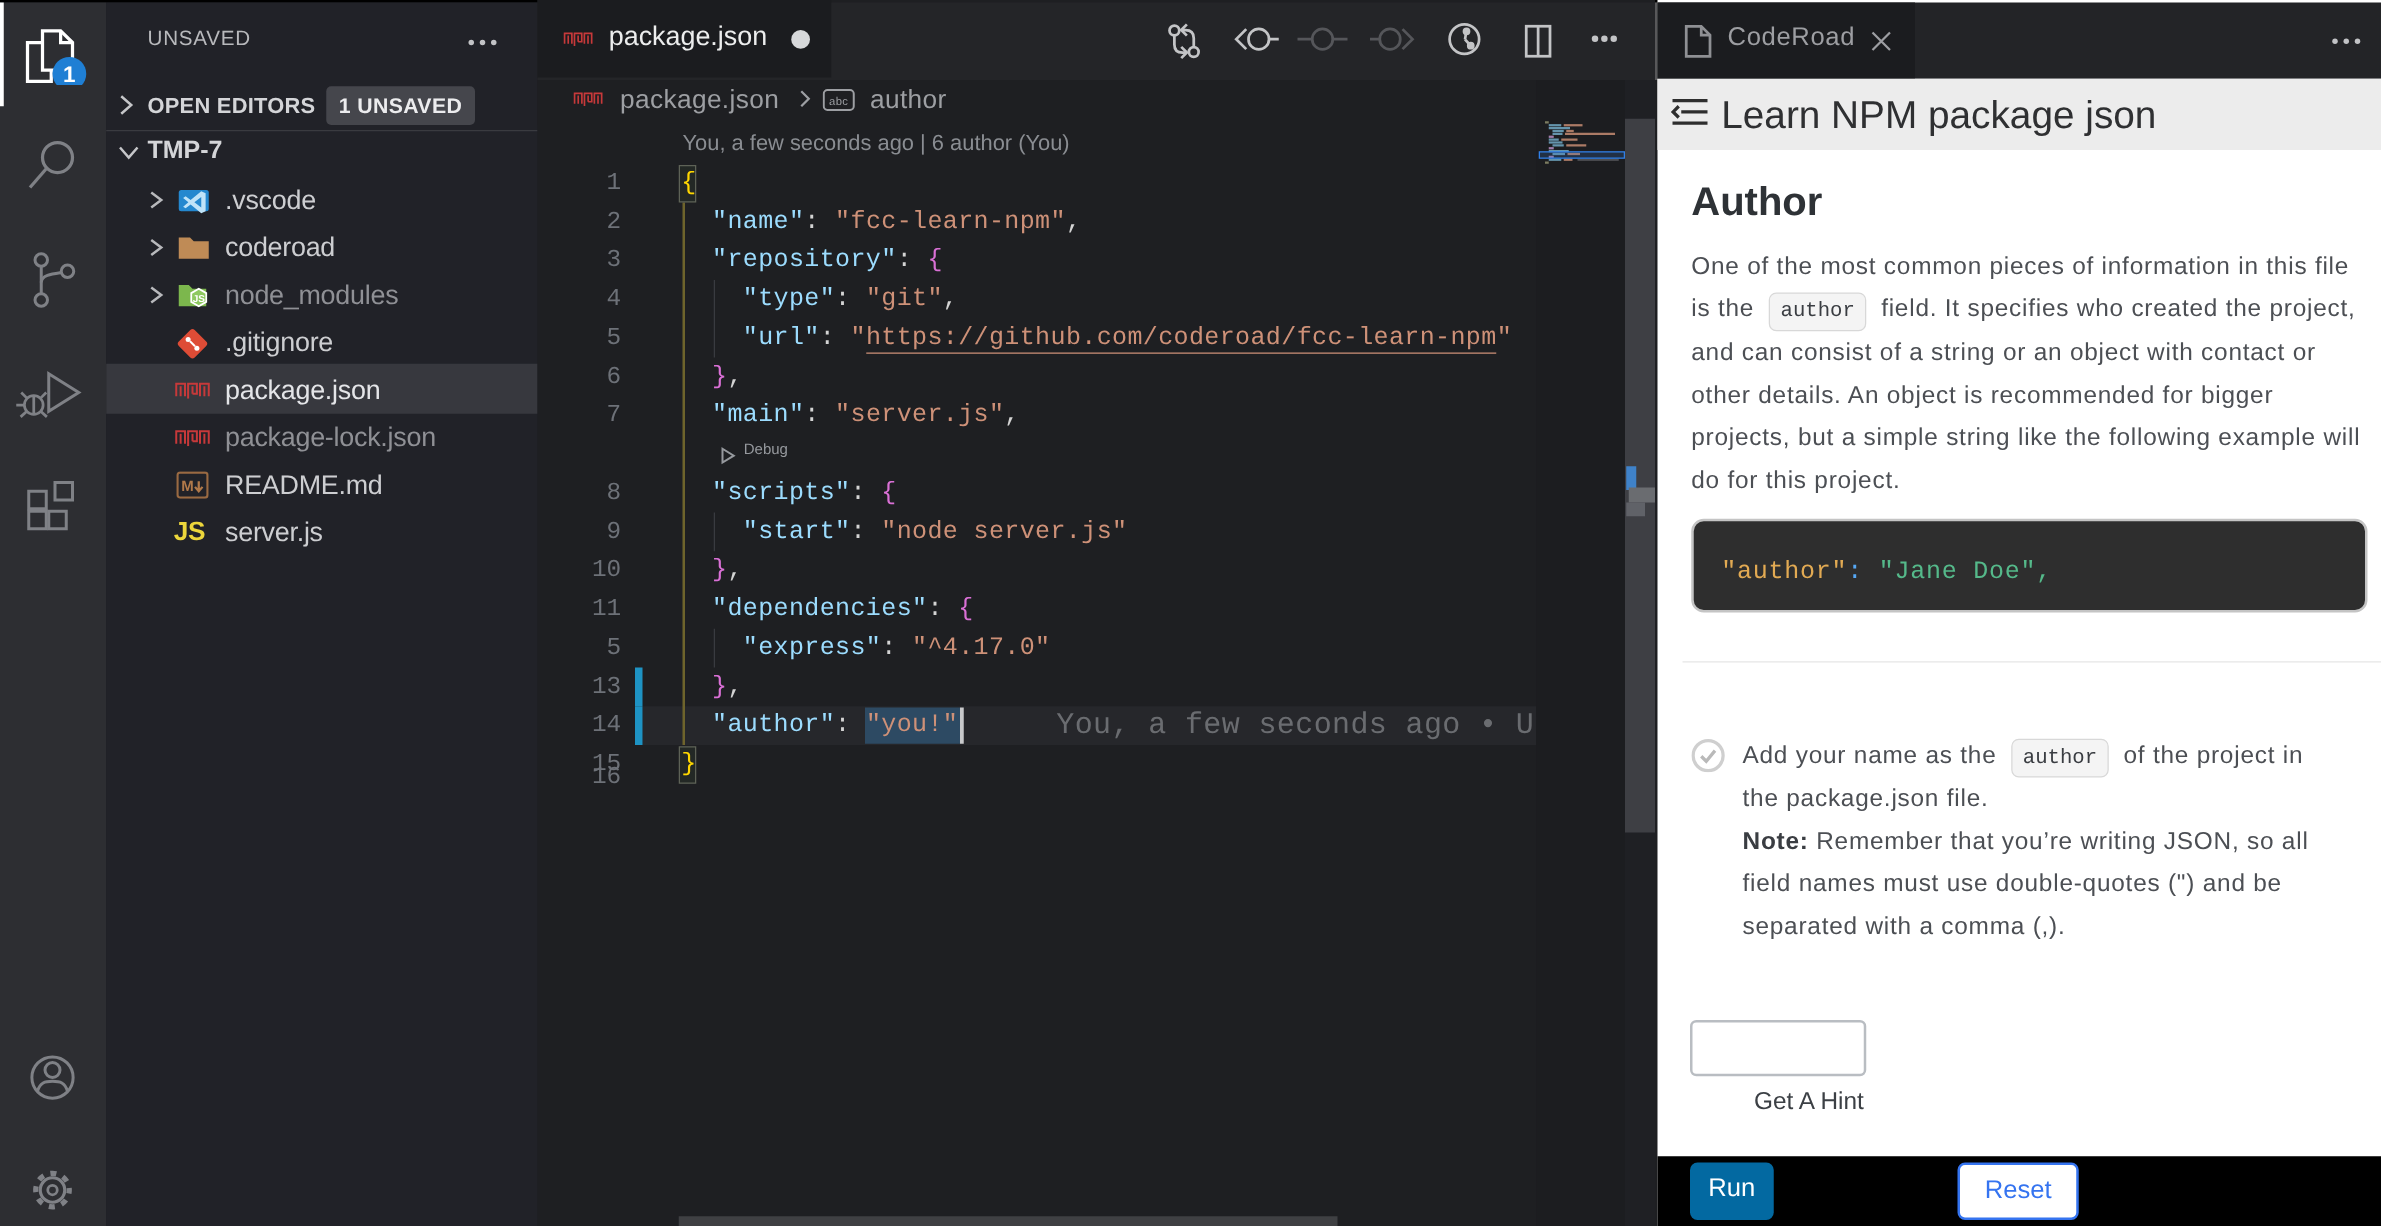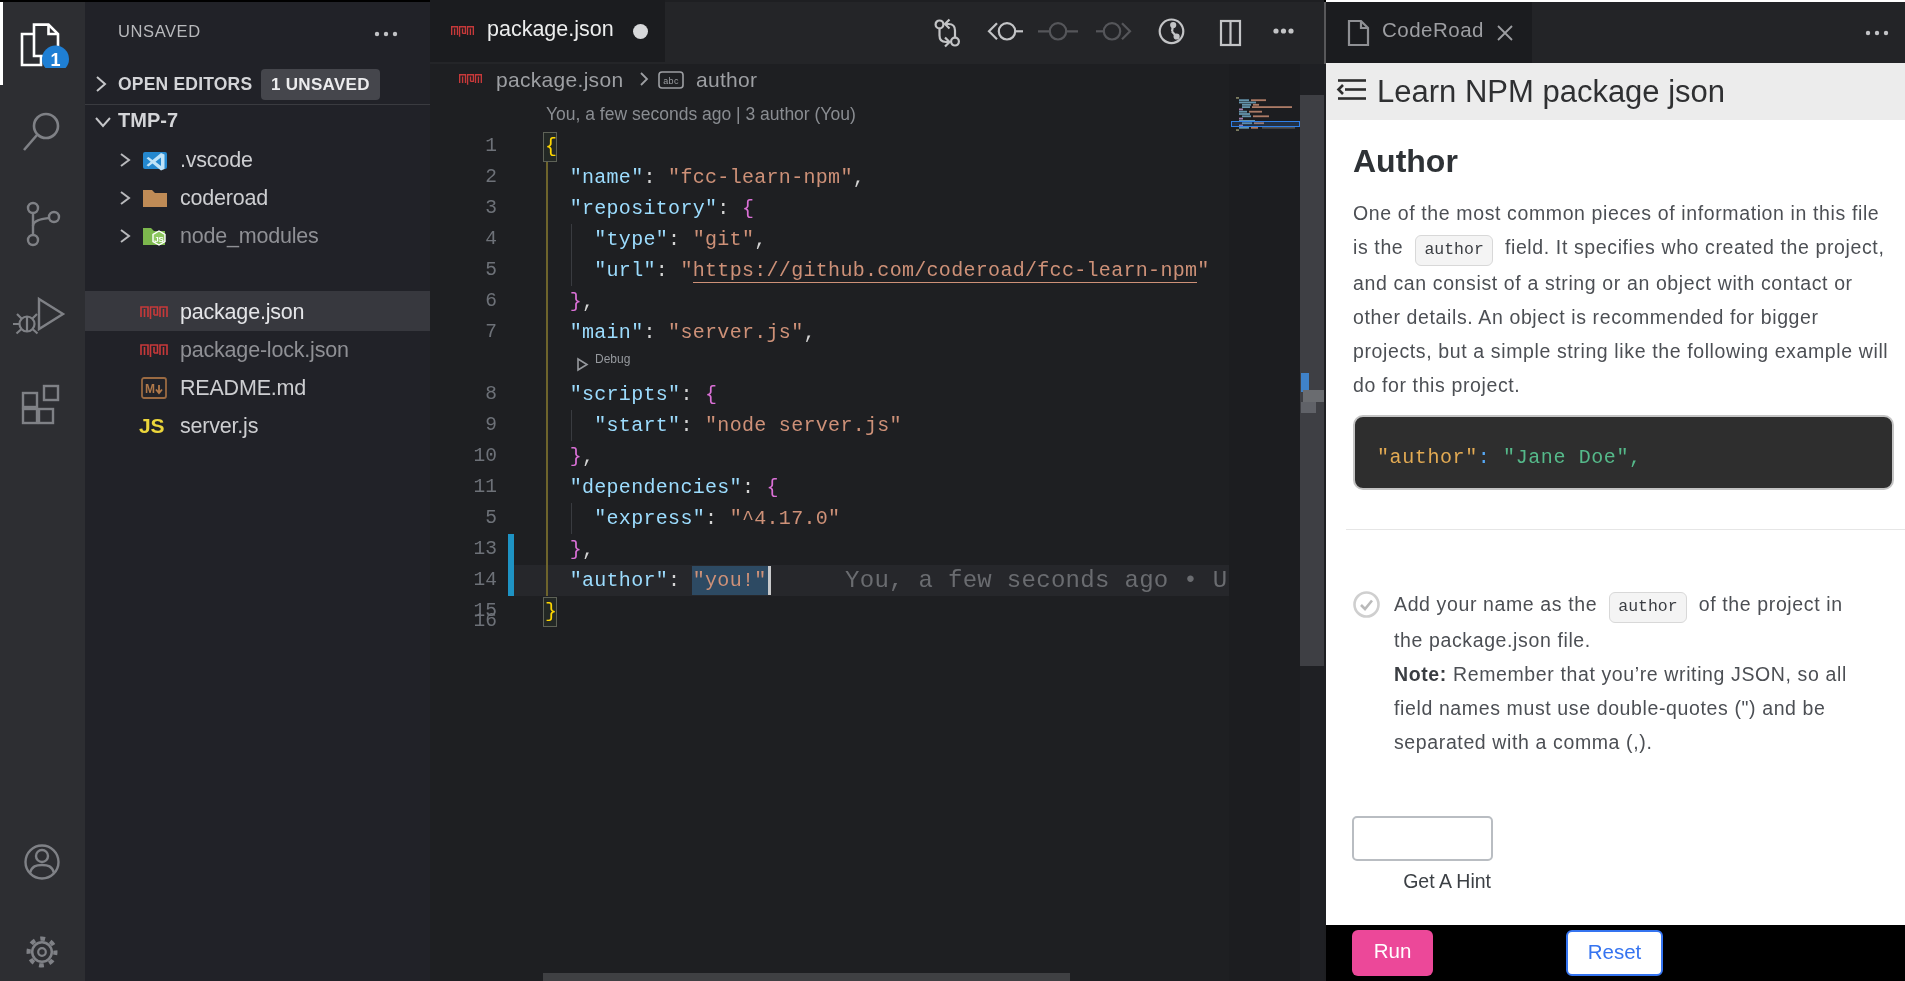--- a/index.html
+++ b/index.html
@@ -148,20 +148,29 @@
       <svg class="abs" style="left:31px;top:10px;" width="18" height="18" viewBox="0 0 18 18">
           <path d="M5 3 L13 9 L5 15" fill="none" stroke="#b8b9bc" stroke-width="2"></path>
         </svg>
       <svg class="abs" style="left:57px;top:7px;" width="27" height="24" viewBox="0 0 27 24">
         <path d="M1 4 L9 4 L12 7 L23 7 L23 21 L1 21 Z" fill="#7cb74d"></path>
         <path d="M17 7 L23 10.5 L23 17.5 L17 21 L11 17.5 L11 10.5 Z" fill="#8ec860" stroke="#fff" stroke-width="1.4"></path>
         <text x="17" y="17.5" font-size="8" font-weight="bold" fill="#fff" text-anchor="middle" font-family="Liberation Sans">JS</text>
       </svg>
       <span style="position:absolute;left:95px;">node_modules</span>
     </div>
+    <div class="srow" style="top:253px;">
+      <svg class="abs" style="left:55px;top:6px;" width="28" height="28" viewBox="0 0 28 28">
+        <rect x="5" y="5" width="18" height="18" rx="2.5" fill="#de4c36" transform="rotate(45 14 14)"></rect>
+        <circle cx="10.5" cy="10.5" r="2" fill="#fff"></circle>
+          <circle cx="17.5" cy="17.5" r="2" fill="#fff"></circle>
+        <path d="M12 12 L16 16" stroke="#fff" stroke-width="1.6"></path>
+      </svg>
+      <span style="position:absolute;left:95px;">.gitignore</span>
+    </div>
     <div class="srow" style="top:291px;color:#e4e5e8;">
       <svg class="abs" style="left:54px;top:11px;" width="30" height="15" viewBox="0 0 30 15">
         <g fill="none" stroke="#c7393a" stroke-width="1.6">
             <path d="M2 13 V3 H9 V13 M5.5 5 V13"></path>
             <path d="M11.5 15 V3 H18.5 V11 H15 M15 5 V11"></path>
             <path d="M21 13 V3 H28 V13 M24.5 5 V13"></path>
           </g>
       </svg>
       <span style="position:absolute;left:95px;">package.json</span>
     </div>
@@ -261,21 +270,21 @@
       <svg class="abs" style="left:206px;top:7px;" width="16" height="16" viewBox="0 0 16 16">
           <path d="M5 2 L11 8 L5 14" fill="none" stroke="#9d9fa3" stroke-width="1.8"></path>
         </svg>
       <svg class="abs" style="left:228px;top:7px;" width="26" height="18" viewBox="0 0 26 18">
         <rect x="1" y="1" width="24" height="16" rx="3" fill="none" stroke="#9d9fa3" stroke-width="1.6"></rect>
         <text x="13" y="13" font-size="9" fill="#9d9fa3" text-anchor="middle" font-family="Liberation Sans">abc</text>
       </svg>
       <span class="abs" style="left:266px;top:4px;">author</span>
     </div>
 
-    <div class="abs" style="left:116px;top:104px;font-size:17.5px;color:#8a8d92;">You, a few seconds ago | 3 author (You)</div>
+    <div class="abs" style="left:116px;top:104px;font-size:17.5px;color:#8a8d92;">You, a few seconds ago | 6 author (You)</div>
 
     <div class="abs" style="left:84px;top:565px;width:715px;height:31px;background:#26272b;"></div>
 
     <div class="abs" style="left:262px;top:566px;width:76px;height:29px;background:#2d4a63;"></div>
 
     <div class="abs" style="left:78px;top:534px;width:6px;height:31px;background:#1e93c4;"></div>
     <div class="abs" style="left:78px;top:565px;width:6px;height:31px;background:#1e93c4;"></div>
 
     <div class="abs" style="left:116px;top:162px;width:1.5px;height:434px;background:#6e642c;"></div>
     <div class="abs" style="left:141px;top:224px;width:1px;height:62px;background:#393b40;"></div>
@@ -422,21 +431,21 @@
       <b style="color:#3a3d42;">Note:</b> Remember that you’re writing JSON, so all<br>
       field names must use double-quotes (") and be<br>
       separated with a comma (,).
     </div>
 
     <div class="abs" style="left:26px;top:816px;width:141px;height:45px;border:2px solid #b9bdc2;border-radius:5px;background:#fff;">
       <span style="position:absolute;left:0;top:9px;width:100%;text-align:right;font-size:19.5px;color:#3c4045;margin-top:43px;">Get A Hint</span>
     </div>
 
     <div class="abs" style="left:0;top:925px;width:579px;height:56px;background:#000;">
-      <div class="abs" style="left:26px;top:5px;width:81px;height:46px;background:#ec4899;border-radius:6px;">
+      <div class="abs" style="left:26px;top:5px;width:67px;height:46px;background:#0369a1;border-radius:6px;">
         <span style="position:absolute;left:0;top:9px;width:100%;text-align:center;font-size:20.5px;color:#fff;">Run</span>
       </div>
       <div class="abs" style="left:240px;top:5px;width:97px;height:46px;background:#fff;border:2px solid #3574f0;border-radius:6px;">
         <span style="position:absolute;left:0;top:8px;width:100%;text-align:center;font-size:20.5px;color:#3574f0;">Reset</span>
       </div>
     </div>
   </div>
 </div>
 
 </body></html>

